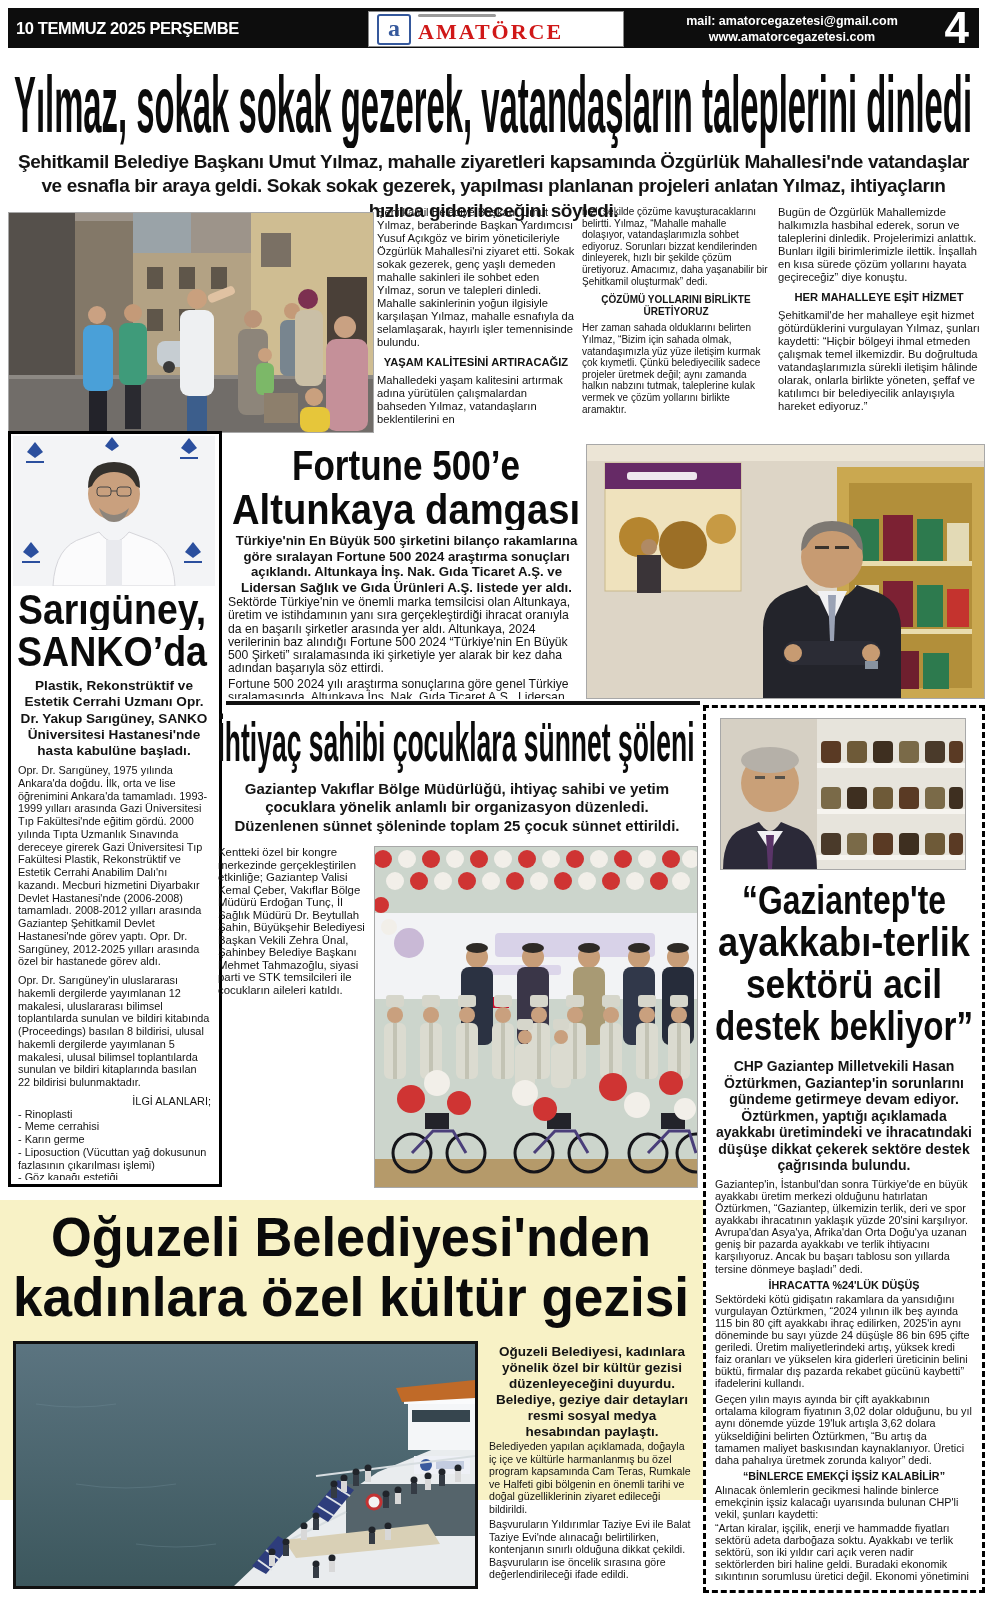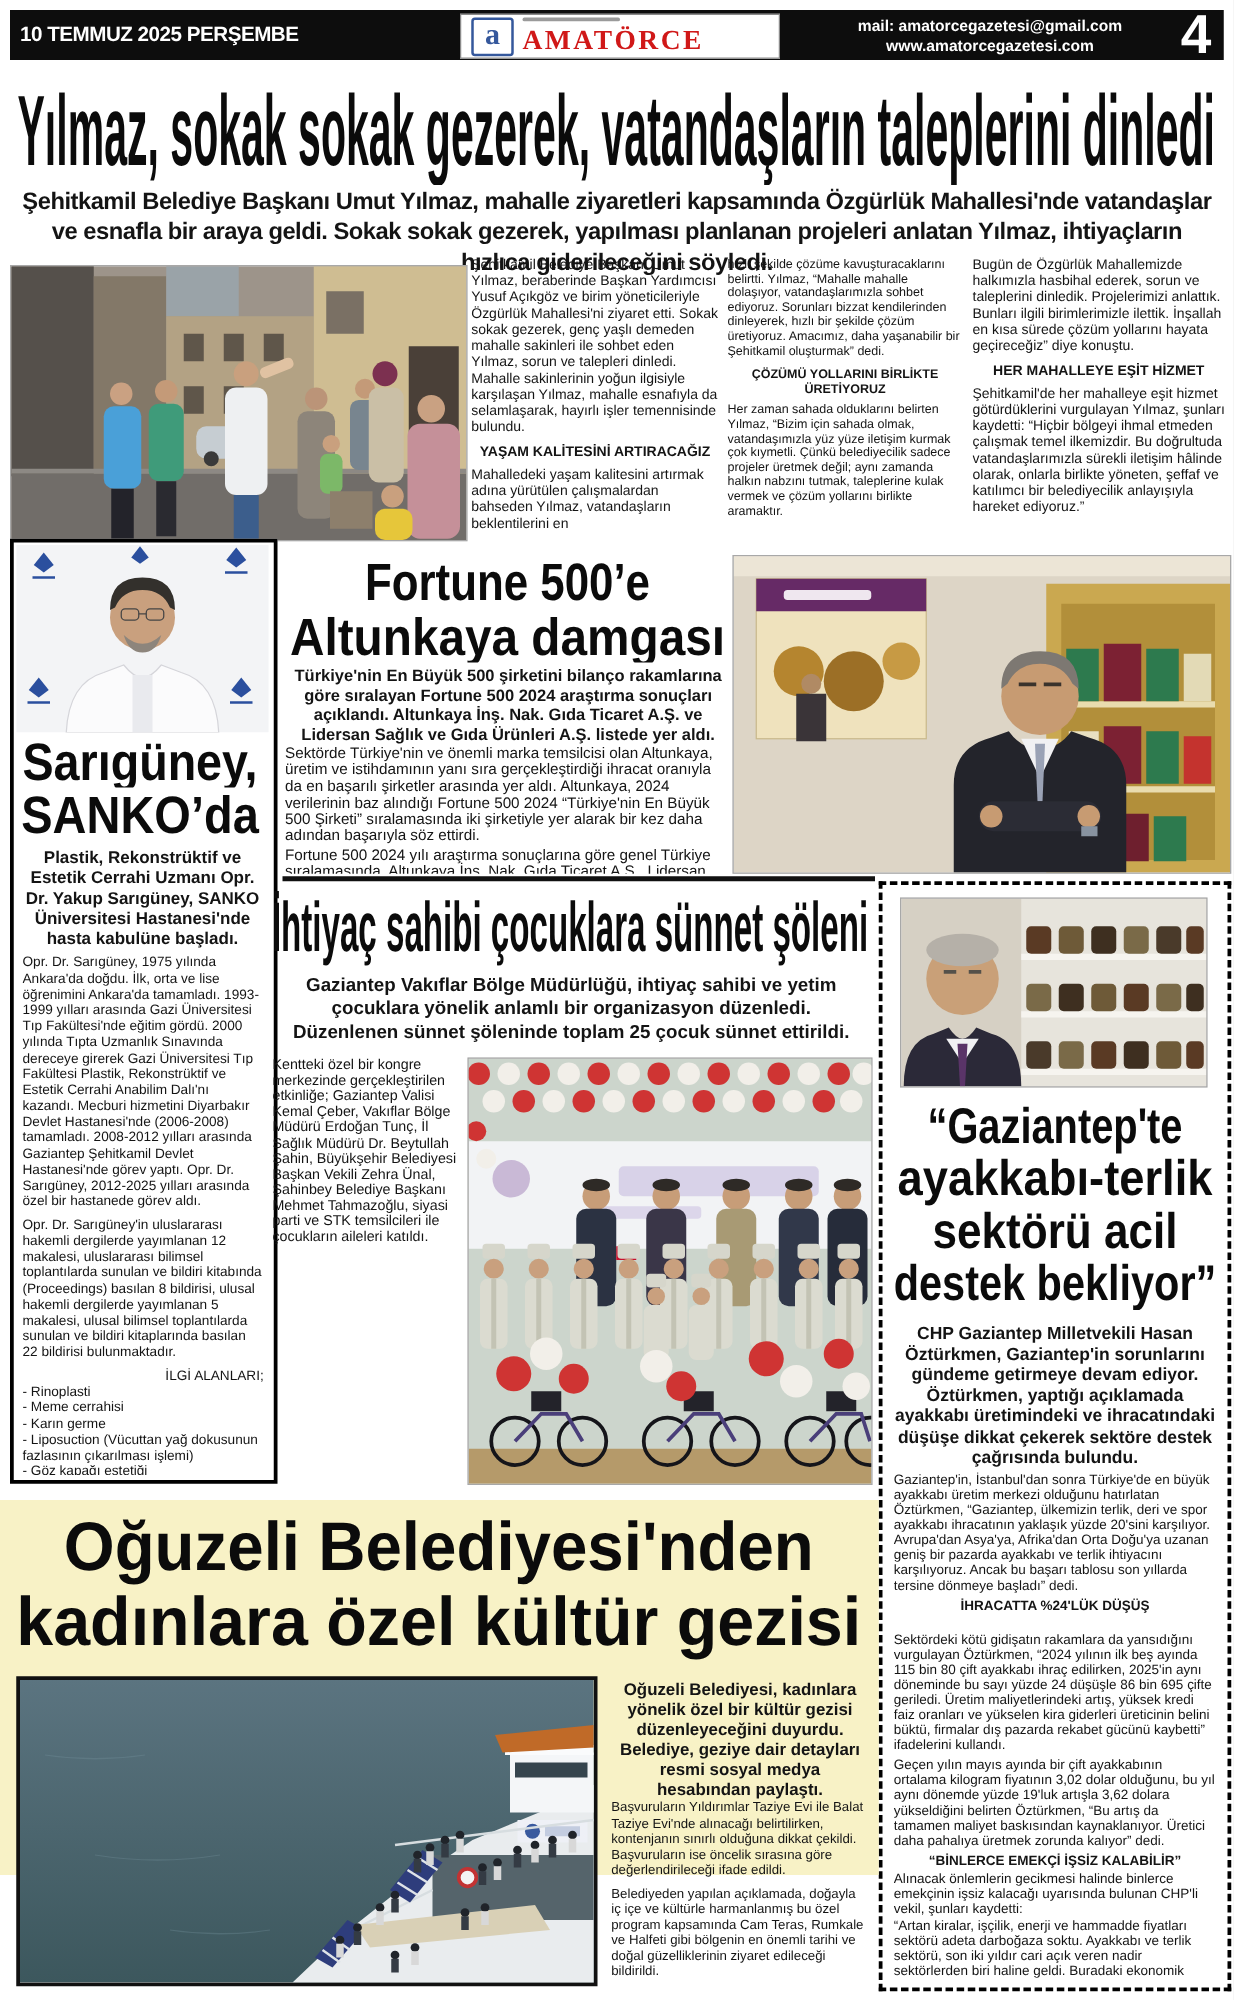--- a/index.html
+++ b/index.html
@@ -382,21 +382,21 @@
     </svg>
     <svg class="abs hl" style="left:0px;top:168px;" width="276" height="172" viewBox="0 0 276 172">
       <text x="138" y="38" text-anchor="middle" font-size="40" textLength="204" lengthAdjust="spacingAndGlyphs">“Gaziantep'te</text>
       <text x="138" y="80" text-anchor="middle" font-size="40" textLength="252" lengthAdjust="spacingAndGlyphs">ayakkabı-terlik</text>
       <text x="138" y="122" text-anchor="middle" font-size="40" textLength="196" lengthAdjust="spacingAndGlyphs">sektörü acil</text>
       <text x="138" y="164" text-anchor="middle" font-size="40" textLength="258" lengthAdjust="spacingAndGlyphs">destek bekliyor”</text>
     </svg>
     <div class="abs centerbold" style="left:10px;top:350px;width:256px;font-size:14px;line-height:1.18;">CHP Gaziantep Milletvekili Hasan Öztürkmen, Gaziantep'in sorunlarını gündeme getirmeye devam ediyor. Öztürkmen, yaptığı açıklamada ayakkabı üretimindeki ve ihracatındaki düşüşe dikkat çekerek sektöre destek çağrısında bulundu.</div>
     <div class="abs bodytxt clip" style="left:9px;top:470px;width:258px;height:406px;font-size:10.8px;line-height:1.12;">
       <p style="margin-bottom:4px;">Gaziantep'in, İstanbul'dan sonra Türkiye'de en büyük ayakkabı üretim merkezi olduğunu hatırlatan Öztürkmen, “Gaziantep, ülkemizin terlik, deri ve spor ayakkabı ihracatının yaklaşık yüzde 20'sini karşılıyor. Avrupa'dan Asya'ya, Afrika'dan Orta Doğu'ya uzanan geniş bir pazarda ayakkabı ve terlik ihtiyacını karşılıyoruz. Ancak bu başarı tablosu son yıllarda tersine dönmeye başladı” dedi.</p>
-      <div class="colhead" style="margin:4px 0 15px;">İHRACATTA %24'LÜK DÜŞÜŞ</div>
+      <div class="colhead" style="margin:4px 0 2px;">İHRACATTA %24'LÜK DÜŞÜŞ</div>
       <p style="margin-bottom:4px;">Sektördeki kötü gidişatın rakamlara da yansıdığını vurgulayan Öztürkmen, “2024 yılının ilk beş ayında 115 bin 80 çift ayakkabı ihraç edilirken, 2025'in aynı döneminde bu sayı yüzde 24 düşüşle 86 bin 695 çifte geriledi. Üretim maliyetlerindeki artış, yüksek kredi faiz oranları ve yükselen kira giderleri üreticinin belini büktü, firmalar dış pazarda rekabet gücünü kaybetti” ifadelerini kullandı.</p>
       <p style="margin-bottom:4px;">Geçen yılın mayıs ayında bir çift ayakkabının ortalama kilogram fiyatının 3,02 dolar olduğunu, bu yıl aynı dönemde yüzde 19'luk artışla 3,62 dolara yükseldiğini belirten Öztürkmen, “Bu artış da tamamen maliyet baskısından kaynaklanıyor. Üretici daha pahalıya üretmek zorunda kalıyor” dedi.</p>
       <div class="colhead" style="margin:4px 0 2px;">“BİNLERCE EMEKÇİ İŞSİZ KALABİLİR”</div>
       <p style="margin-bottom:2px;">Alınacak önlemlerin gecikmesi halinde binlerce emekçinin işsiz kalacağı uyarısında bulunan CHP'li vekil, şunları kaydetti:</p>
       <p>“Artan kiralar, işçilik, enerji ve hammadde fiyatları sektörü adeta darboğaza soktu. Ayakkabı ve terlik sektörü, son iki yıldır cari açık veren nadir sektörlerden biri haline geldi. Buradaki ekonomik sıkıntının sorumlusu üretici değil. Ekonomi yönetimini bir an önce harekete geçmeye çağırıyoruz. Eğer sektör desteklenmezse çok sayıda işletmenin kapısına kilit vurulacak, binlerce kişi işsiz kalacak.”</p>
     </div>
   </div>
 
   <div class="abs yellow-box" style="left:0px;top:1200px;width:703px;height:300px;">
     <svg class="abs hl" style="left:0px;top:6px;" width="703" height="122" viewBox="0 0 703 122">
@@ -468,18 +468,18 @@
         <circle cx="372" cy="182" r="3.5" fill="#20242a"></circle>
           <rect x="369" y="185" width="6" height="11" fill="#d8d8d8"></rect>
         <circle cx="300" cy="220" r="3.5" fill="#20242a"></circle>
           <rect x="297" y="223" width="6" height="11" fill="#343b44"></rect>
         <circle cx="316" cy="214" r="3.5" fill="#20242a"></circle>
           <rect x="313" y="217" width="6" height="11" fill="#d8d8d8"></rect>
       </g>
     </svg>
     <div class="abs centerbold" style="left:489px;top:144px;width:206px;font-size:13.5px;line-height:1.18;">Oğuzeli Belediyesi, kadınlara yönelik özel bir kültür gezisi düzenleyeceğini duyurdu. Belediye, geziye dair detayları resmi sosyal medya hesabından paylaştı.</div>
     <div class="abs bodytxt clip" style="left:489px;top:240px;width:206px;height:152px;font-size:10.6px;line-height:1.18;">
+      <p style="margin-bottom:3px;">Belediyeden yapılan açıklamada, doğayla iç içe ve kültürle harmanlanmış bu özel program kapsamında Cam Teras, Rumkale ve Halfeti gibi bölgenin en önemli tarihi ve doğal güzelliklerinin ziyaret edileceği bildirildi.</p>
       <p>Başvuruların Yıldırımlar Taziye Evi ile Balat Taziye Evi'nde alınacağı belirtilirken, kontenjanın sınırlı olduğuna dikkat çekildi. Başvuruların ise öncelik sırasına göre değerlendirileceği ifade edildi.</p>
-      <p style="margin-bottom:3px;">Belediyeden yapılan açıklamada, doğayla iç içe ve kültürle harmanlanmış bu özel program kapsamında Cam Teras, Rumkale ve Halfeti gibi bölgenin en önemli tarihi ve doğal güzelliklerinin ziyaret edileceği bildirildi.</p>
     </div>
   </div>
 
 </div>
 
 </body></html>

